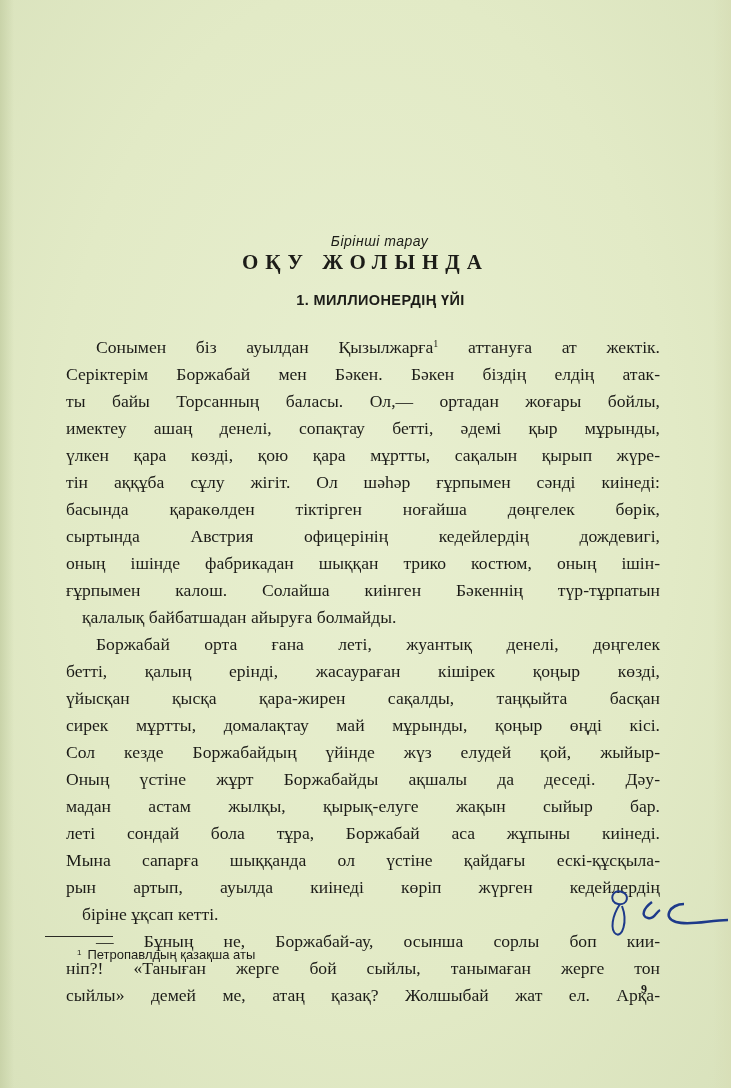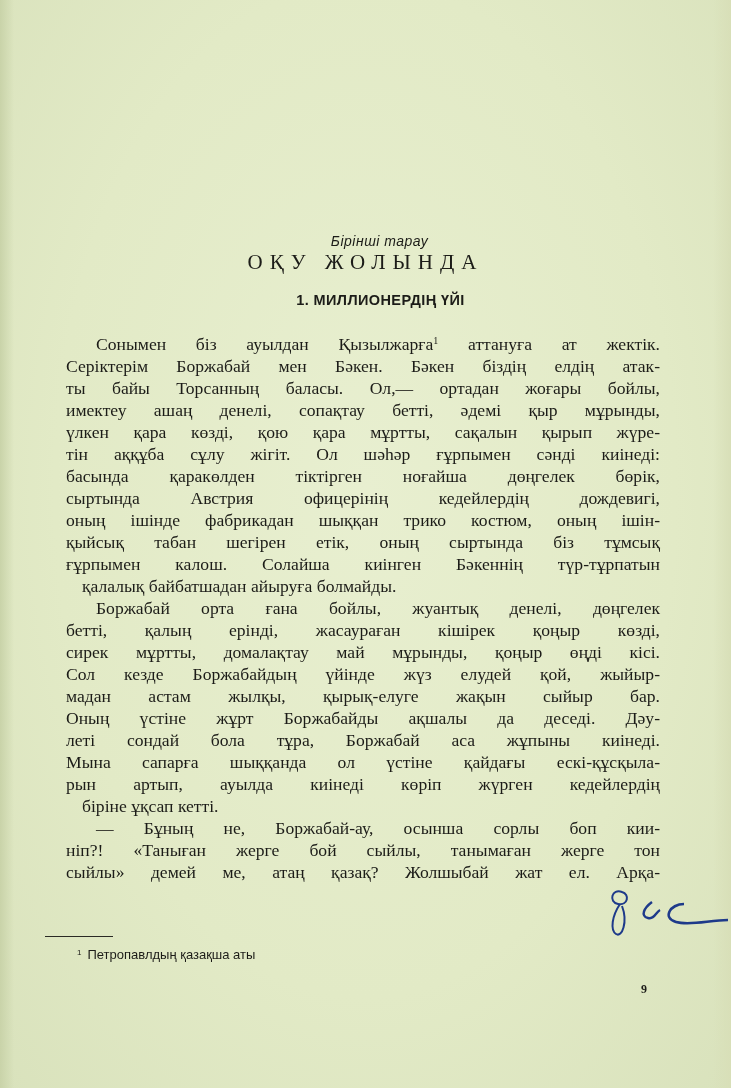--- a/index.html
+++ b/index.html
@@ -19,32 +19,32 @@
     position: absolute; right: 0; top: 0; width: 18px; height: 1088px;
     background: linear-gradient(to left, #d8dfb8, rgba(226,234,198,0));
   }
   .part-label {
     position: absolute; top: 233px; left: 14px; width: 731px;
     text-align: center; font-style: italic; font-size: 14px; letter-spacing: 0.5px;
     font-family: "Liberation Sans", sans-serif;
   }
   .chapter-title {
     position: absolute; top: 250px; left: 0; width: 731px; text-align: center;
-    font-size: 21px; font-weight: normal; letter-spacing: 7px;
+    font-size: 21px; font-weight: bold; letter-spacing: 7px;
     font-family: "Liberation Serif", serif;
   }
   .section-title {
     position: absolute; top: 292px; left: 0; width: 731px; text-align: center;
     font-size: 14.5px; font-weight: bold; letter-spacing: 0.4px;
     font-family: "Liberation Sans", sans-serif;
     padding-left: 15px;
   }
   .body-text {
     position: absolute; top: 330px; left: 66px; width: 594px;
-    font-size: 17.6px; line-height: 22px;
+    font-size: 17.6px; line-height: 27px;
     font-family: "Liberation Serif", serif;
   }
   .line {
     display: block; white-space: nowrap; text-align: justify; text-align-last: justify;
   }
   .line.last { text-align-last: left; margin-left: 16px; }
   .line.indent { padding-left: 30px; }
   sup.fn { font-size: 10px; vertical-align: 6px; }
   .footnote-rule {
     position: absolute; top: 936px; left: 45px; width: 68px; height: 0;
@@ -77,29 +77,29 @@
 <div class="body-text">
   <span class="line indent"><span>Сонымен біз ауылдан Қызылжарға</span><sup class="fn">1</sup><span> аттануға ат жектік.</span></span>
   <span class="line">Серіктерім Боржабай мен Бәкен. Бәкен біздің елдің атак-</span>
   <span class="line">ты байы Торсанның баласы. Ол,— ортадан жоғары бойлы,</span>
   <span class="line">имектеу ашаң денелі, сопақтау бетті, әдемі қыр мұрынды,</span>
   <span class="line">үлкен қара көзді, қою қара мұртты, сақалын қырып жүре-</span>
   <span class="line">тін аққұба сұлу жігіт. Ол шәһәр ғұрпымен сәнді киінеді:</span>
   <span class="line">басында қаракөлден тіктірген ноғайша дөңгелек бөрік,</span>
   <span class="line">сыртында Австрия офицерінің кедейлердің дождевигі,</span>
   <span class="line">оның ішінде фабрикадан шыққан трико костюм, оның ішін-</span>
-  <span class="line">қыйсық табан шегірен етік, оның сыртында біз тұмсық</span>
   <span class="line">ғұрпымен калош. Солайша киінген Бәкеннің түр-тұрпатын</span>
   <span class="line last">қалалық байбатшадан айыруға болмайды.</span>
-  <span class="line indent">Боржабай орта ғана бойлы, жуантық денелі, дөңгелек</span>
+  <span class="line indent">Боржабай орта ғана леті, жуантық денелі, дөңгелек</span>
   <span class="line">бетті, қалың ерінді, жасаураған кішірек қоңыр көзді,</span>
+  <span class="line">үйысқан қысқа қара-жирен сақалды, таңқыйта басқан</span>
   <span class="line">сирек мұртты, домалақтау май мұрынды, қоңыр өңді кісі.</span>
   <span class="line">Сол кезде Боржабайдың үйінде жүз елудей қой, жыйыр-</span>
+  <span class="line">Оның үстіне жұрт Боржабайды ақшалы да деседі. Дәу-</span>
   <span class="line">мадан астам жылқы, қырық-елуге жақын сыйыр бар.</span>
-  <span class="line">Оның үстіне жұрт Боржабайды ақшалы да деседі. Дәу-</span>
   <span class="line">леті сондай бола тұра, Боржабай аса жұпыны киінеді.</span>
   <span class="line">Мына сапарға шыққанда ол үстіне қайдағы ескі-құсқыла-</span>
   <span class="line">рын артып, ауылда киінеді көріп жүрген кедейлердің</span>
   <span class="line last">біріне ұқсап кетті.</span>
   <span class="line indent">— Бұның не, Боржабай-ау, осынша сорлы боп кии-</span>
   <span class="line">ніп?! «Таныған жерге бой сыйлы, танымаған жерге тон</span>
   <span class="line">сыйлы» демей ме, атаң қазақ? Жолшыбай жат ел. Арқа-</span>
 </div>
 
 <svg class="ink" viewBox="0 0 130 70" xmlns="http://www.w3.org/2000/svg">

